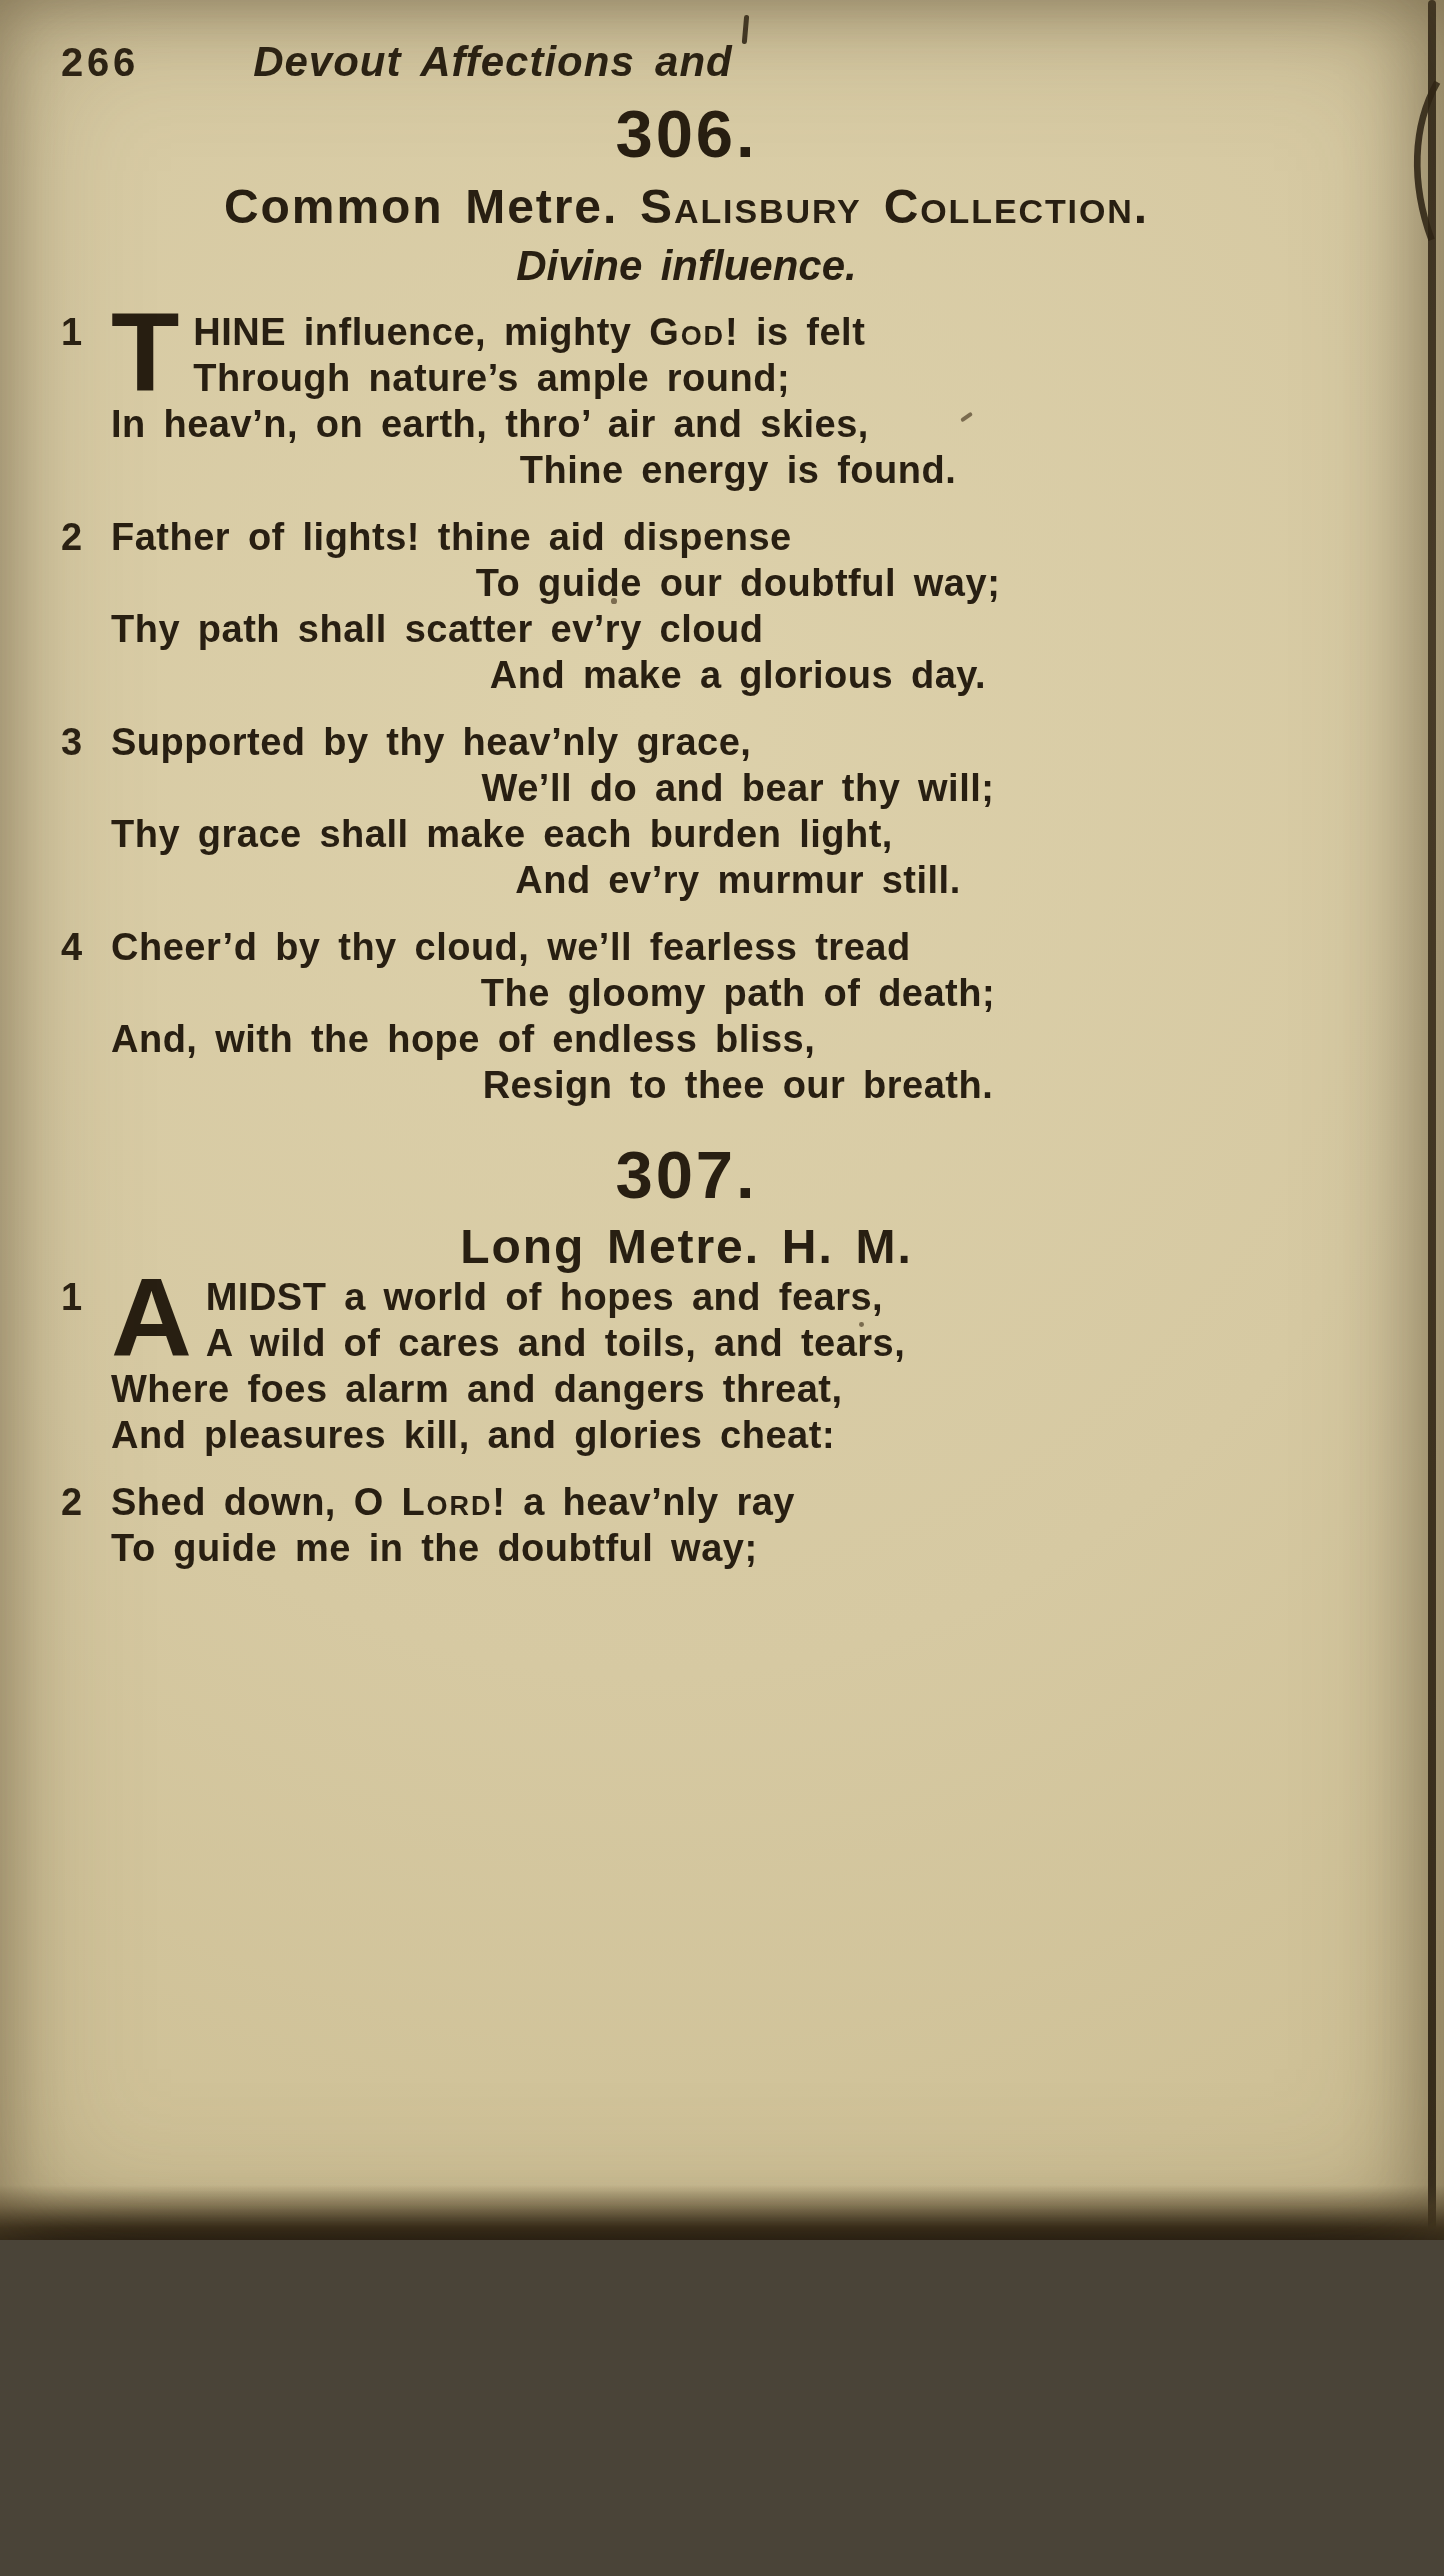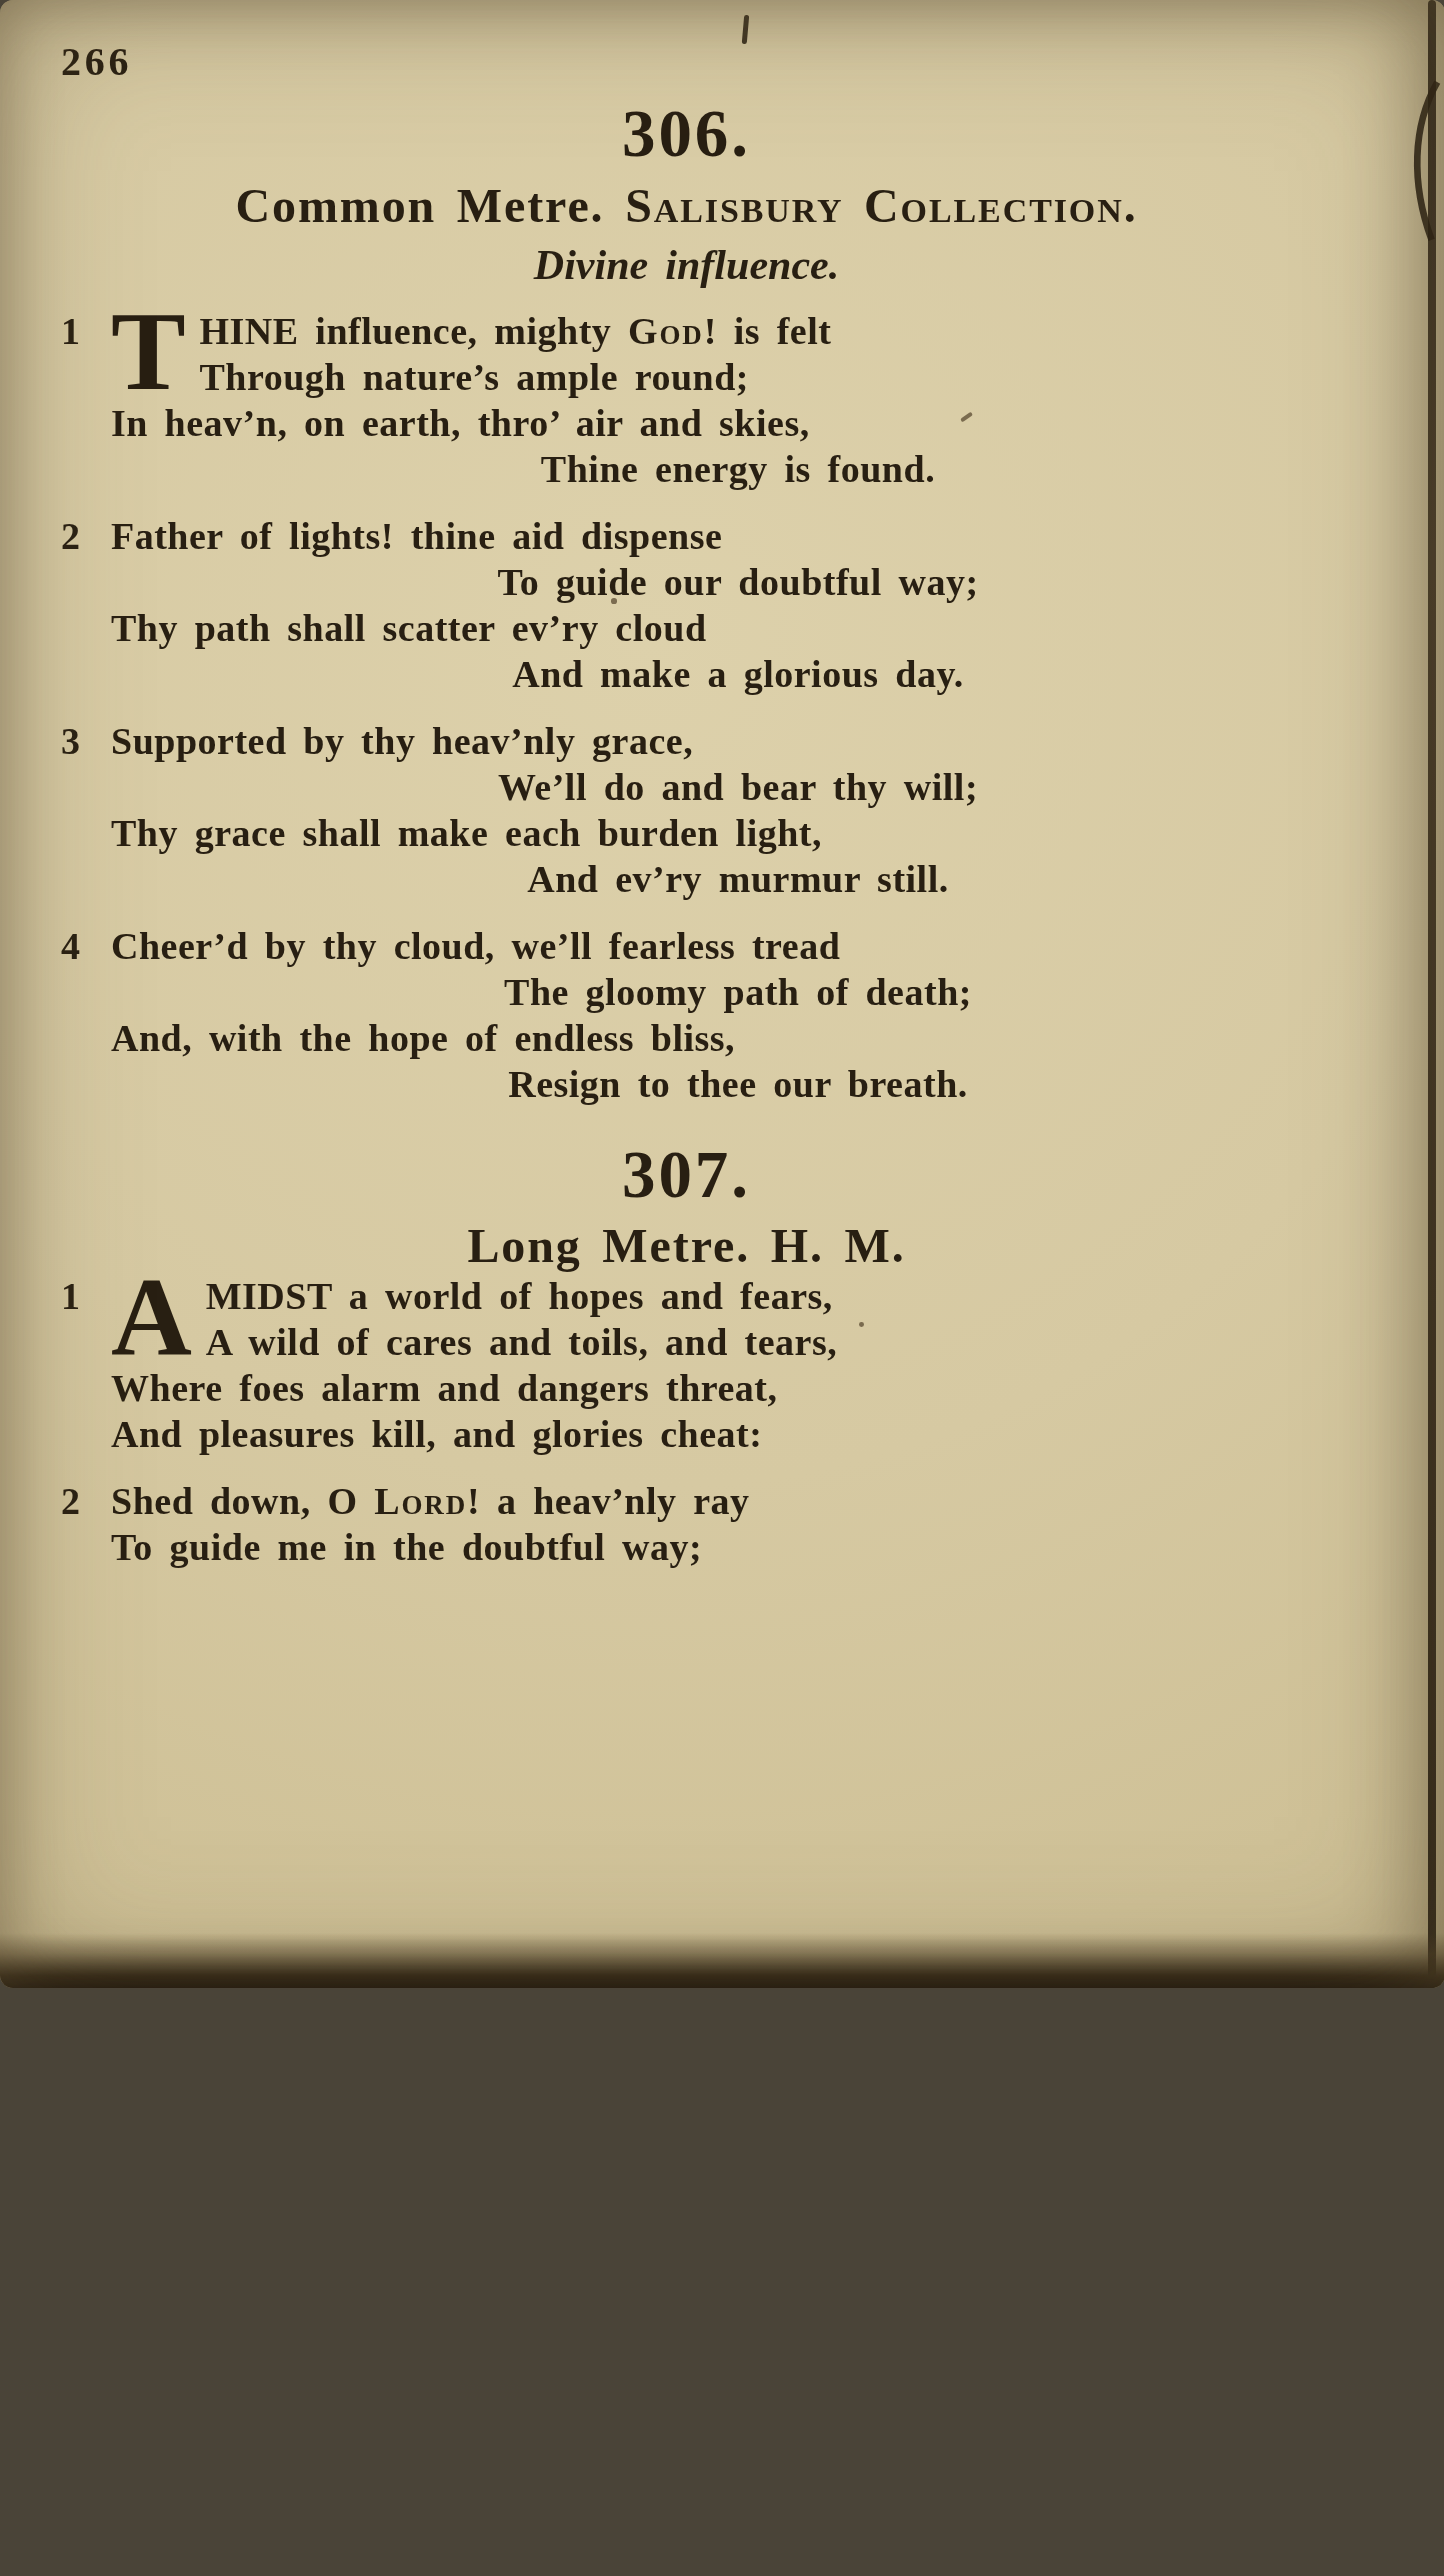--- a/index.html
+++ b/index.html
@@ -1,26 +1,25 @@
 <!DOCTYPE html>
 <html style="font-size:15.2px"><head>
 <meta charset="utf-8">
 <style>
   html,body{margin:0;padding:0;background:#4a4438;}
   .scan{
     position:relative;
-    width:1445px;height:1988px;
+    width:1445px;height:2240px;
     margin:0 auto;
     overflow:hidden;
     background:
       radial-gradient(ellipse 130% 95% at 45% 32%, #ddd1ab 0%, #d6c9a2 45%, #cfc197 72%, #c3b489 100%);
-    font-family:Liberation Serif, serif;
+    font-family:Liberation Sans, sans-serif;
     color:var(--ink,#281f12);
     font-weight:bold;
-    border-radius:13px;
   }
   .scan::after{
     content:"";position:absolute;inset:0;pointer-events:none;
     box-shadow:
       inset 0 0 143px rgba(96,80,50,.42),
       inset -32px 0 67px rgba(62,50,30,.30),
       inset 17px 0 48px rgba(90,75,48,.22);
   }
   .page-inner{position:relative;padding:38px 133px 0 61px;}
   
@@ -52,20 +51,21 @@
   .speck.s2{left:611px;top:598px;width:5.7px;height:5.7px;}
   .speck.s3{left:859px;top:1322px;width:4.8px;height:4.8px;}
 </style>
 </head>
 <body>
 
 <div class="scan" style="--ink: #281f12;">
   <div class="page-inner">
     <header class="running-head">
       <span class="pagenum">266</span>
+      <span class="runtitle">Devout Affections and</span>
     </header>
     <main class="hymns">
         <section class="hymn">
           <h2 class="hymn-number">306.</h2>
           <div class="metre-line"><span class="metre">Common Metre. </span><span class="sc">Salisbury Collection.</span></div>
           <div class="subtitle">Divine influence.</div>
           <div class="stanza">
             <div class="stanza-num">1</div>
             <div class="stanza-lines">
               <span class="dropcap">T</span>

